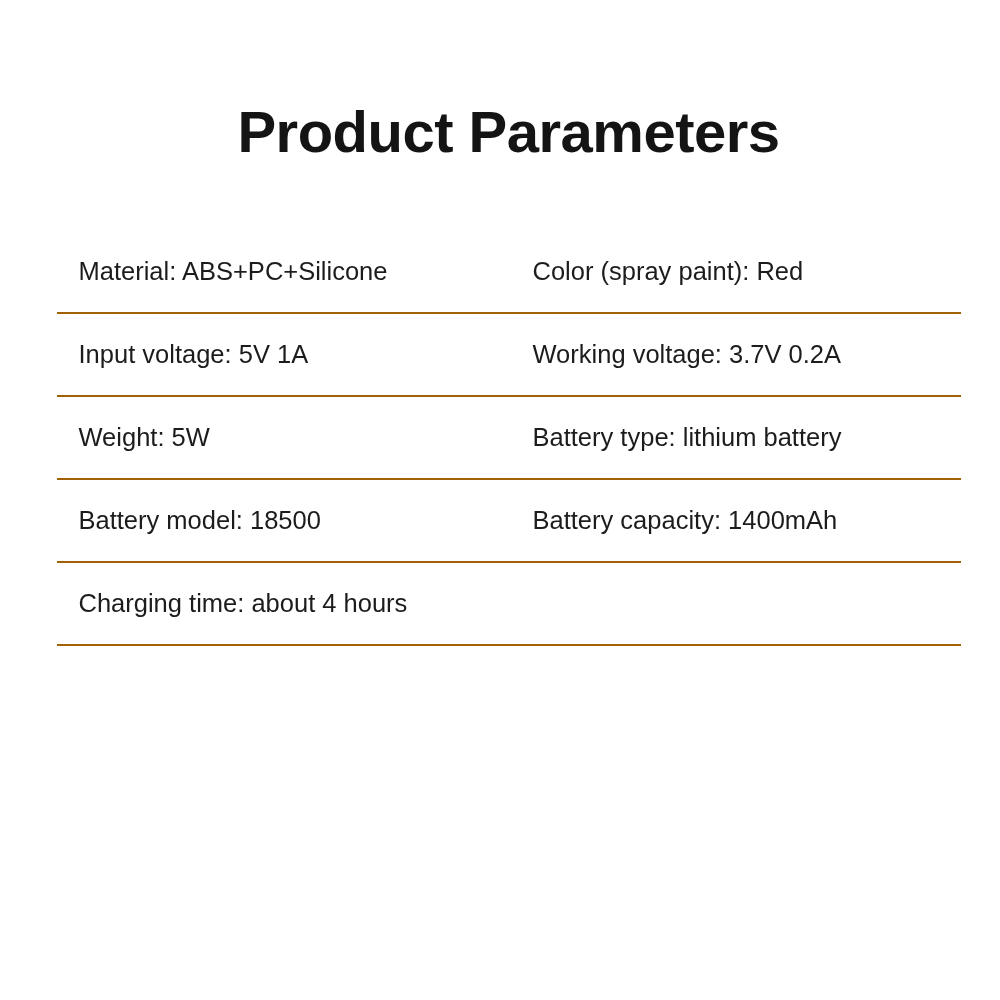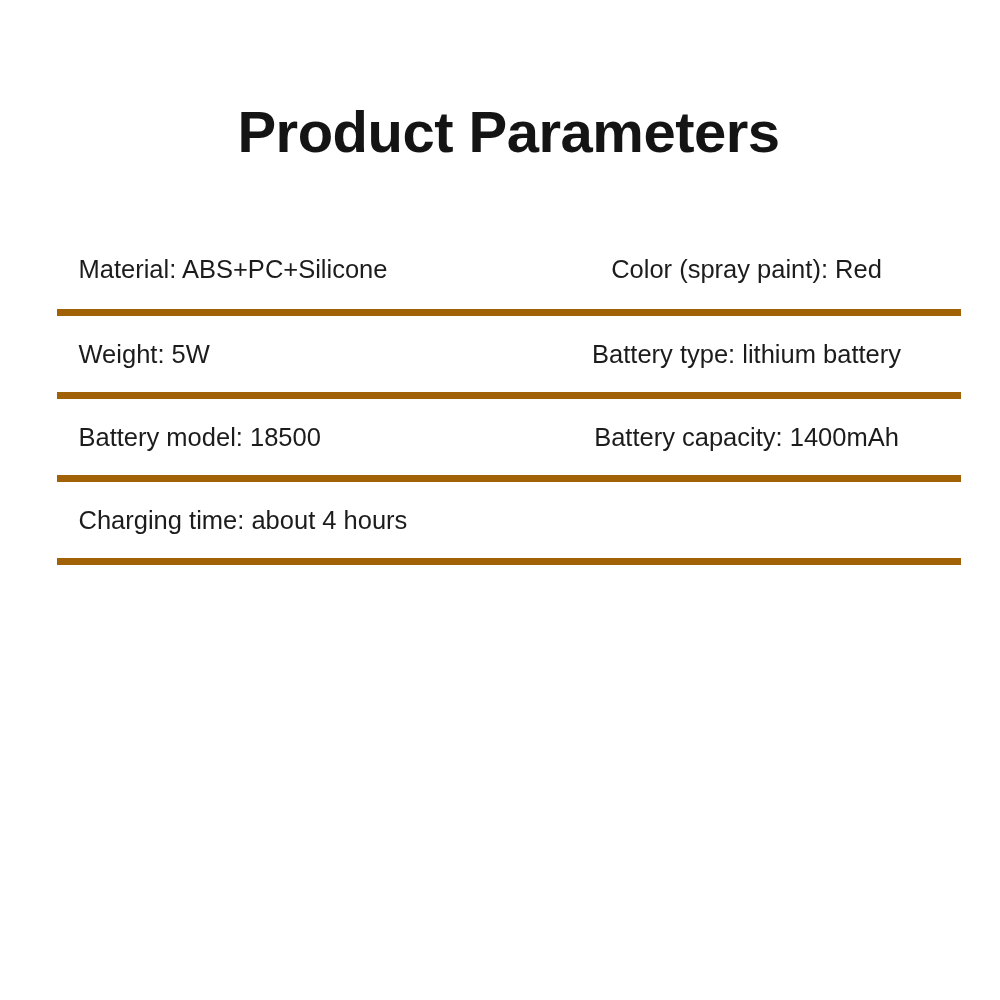--- a/index.html
+++ b/index.html
@@ -34,32 +34,31 @@
   .spec-table {
     margin: 0 auto;
     margin-top: 66px;
     width: 904px;
     border-collapse: collapse;
   }
   .spec-row {
     height: 83px;
   }
   .spec-row td {
-    border-bottom: 7px solid #a16207;
+    border-bottom: 2px solid #a16207;
     vertical-align: middle;
     padding: 0;
   }
   .cell-left {
     width: 50%;
     padding-left: 22px !important;
   }
   .cell-right {
     width: 50%;
     padding-left: 24px !important;
-    text-align: center;
   }
   .cell-text {
     font-size: 25.5px;
     font-weight: 400;
     color: #1c1c1c;
     line-height: 1.2;
     white-space: nowrap;
   }
   .empty-cell {
     font-size: 25.5px;
@@ -73,20 +72,28 @@
   <h1 class="title">Product Parameters</h1>
 
   <table class="spec-table">
     <tbody>
       <tr class="spec-row">
         <td class="cell-left">
           <div class="cell-text">Material: ABS+PC+Silicone</div>
         </td>
         <td class="cell-right">
           <div class="cell-text">Color (spray paint): Red</div>
+        </td>
+      </tr>
+      <tr class="spec-row">
+        <td class="cell-left">
+          <div class="cell-text">Input voltage: 5V 1A</div>
+        </td>
+        <td class="cell-right">
+          <div class="cell-text">Working voltage: 3.7V 0.2A</div>
         </td>
       </tr>
       <tr class="spec-row">
         <td class="cell-left">
           <div class="cell-text">Weight: 5W</div>
         </td>
         <td class="cell-right">
           <div class="cell-text">Battery type: lithium battery</div>
         </td>
       </tr>

